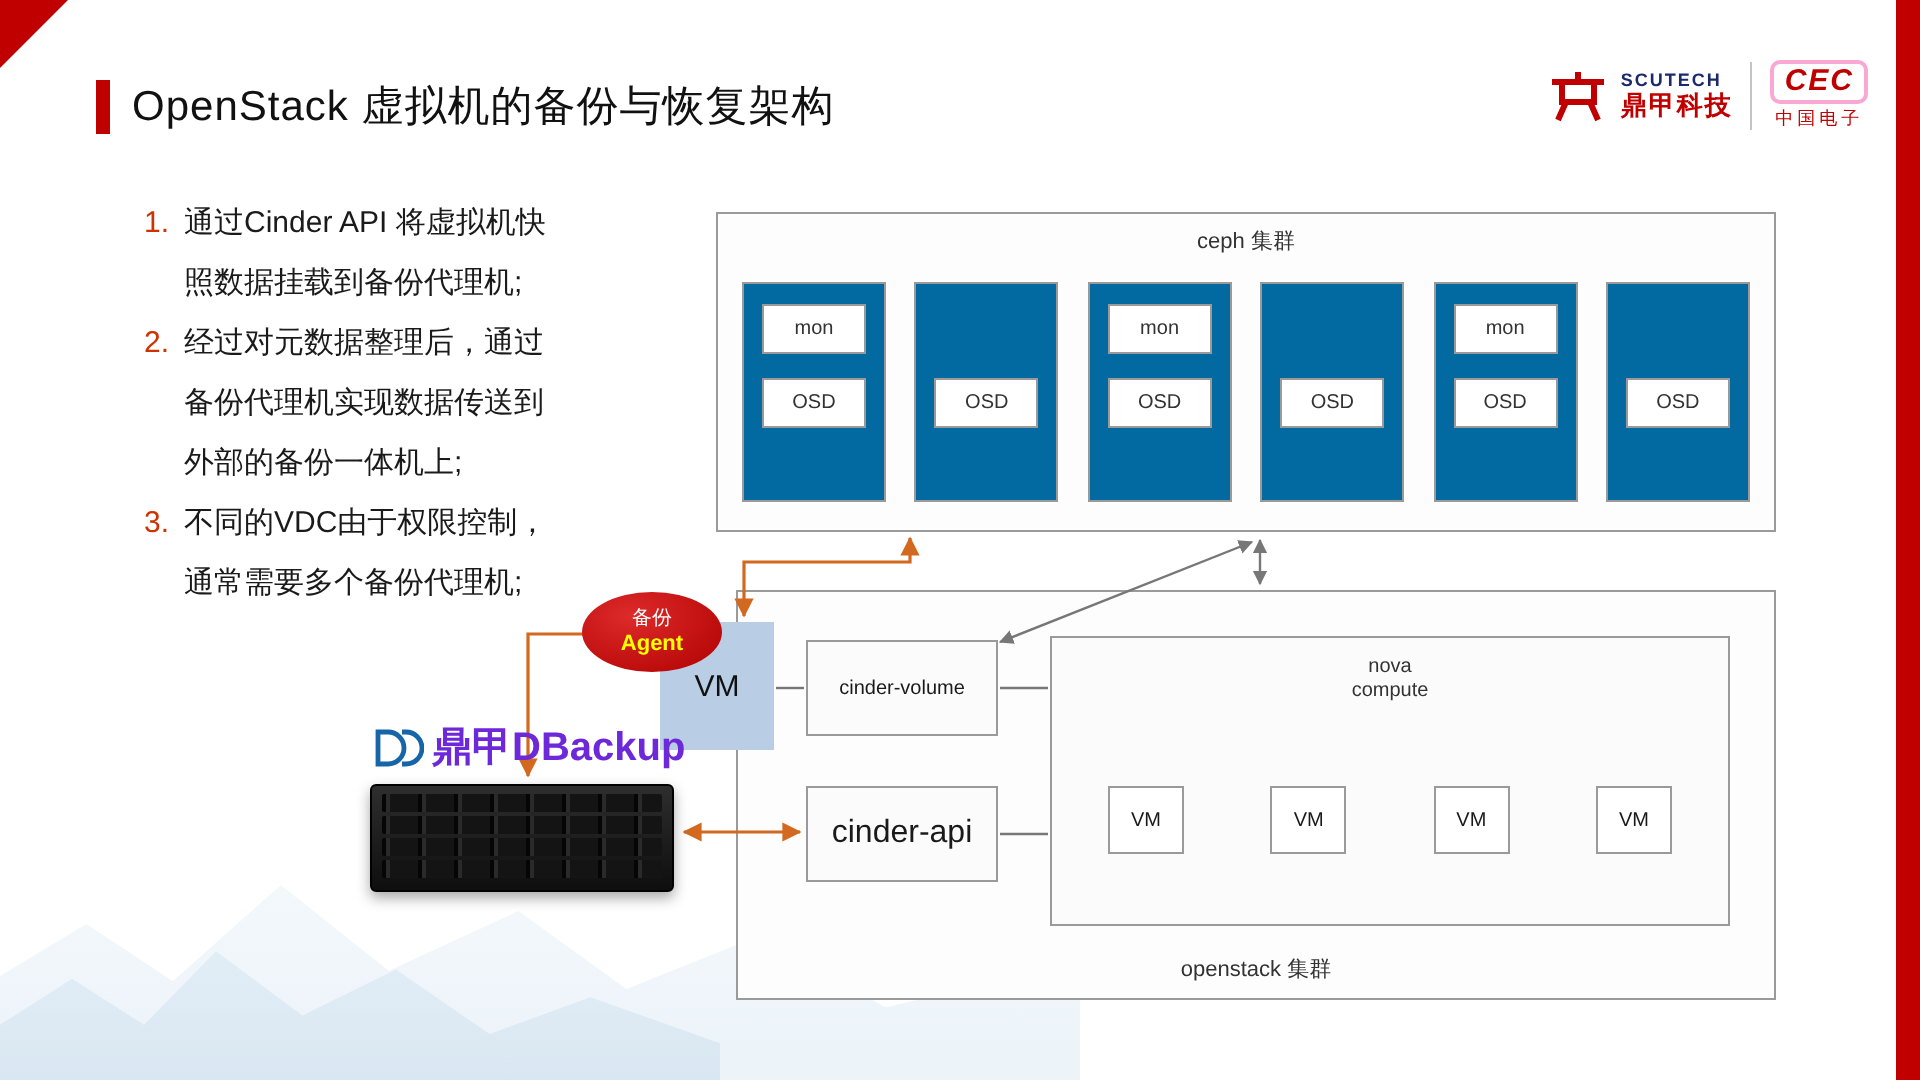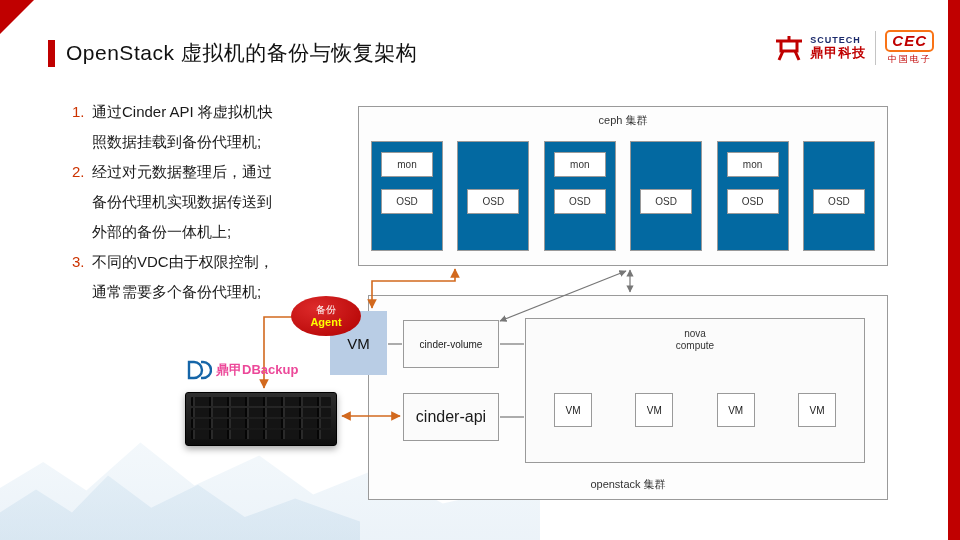--- a/index.html
+++ b/index.html
@@ -26,21 +26,21 @@
   .title-bar { width:7px; height:27px; background:#C00000; margin-right:11px; }
   .title { font-size:21px; font-weight:normal; color:#111; letter-spacing:.5px; }
 
   .logos { position:absolute; right:26px; top:30px; display:flex; align-items:center; gap:9px; }
   .scutech { display:flex; align-items:center; gap:5px; }
   .scutech-text { display:flex; flex-direction:column; line-height:1.15; }
   .scutech-en { font-size:9px; font-weight:bold; color:#1b2a6b; letter-spacing:1px; }
   .scutech-cn { font-size:13px; font-weight:bold; color:#C00000; letter-spacing:1px; }
   .logo-divider { width:1px; height:34px; background:#c4c4c4; }
   .cec { display:flex; flex-direction:column; align-items:center; }
-  .cec-box { border:2px solid #f97316; border-radius:5px; padding:0 5px; }
+  .cec-box { border:2px solid #f9a8d4; border-radius:5px; padding:0 5px; }
   .cec-en { font-size:15px; font-weight:bold; font-style:italic; color:#C00000; letter-spacing:1px; }
   .cec-cn { font-size:9px; color:#C00000; letter-spacing:2px; margin-top:1px; }
 
   
   .notes { position:absolute; left:72px; top:97px; width:252px; }
   .note { display:flex; }
   .note-num { width:20px; flex:0 0 20px; color:#CC3300; font-size:15px; line-height:30px; }
   .note-lines { flex:1; }
   .note-line { font-size:15px; line-height:30px; color:#1a1a1a; white-space:nowrap; }
 
@@ -77,21 +77,21 @@
     background:#B9CDE5; display:flex; align-items:center; justify-content:center;
     font-size:15px; color:#111; z-index:4; }
   .agent-badge { position:absolute; left:291px; top:296px; width:70px; height:40px;
     border-radius:50%; background:radial-gradient(ellipse at 35% 30%, #dd2a2a, #b00000);
     display:flex; flex-direction:column; align-items:center; justify-content:center;
     color:#fff; z-index:6; }
   .badge-l1 { font-size:10px; line-height:12px; }
   .badge-l2 { font-size:11px; line-height:13px; font-weight:bold; color:#FFFF00; }
 
   .dbackup { position:absolute; left:186px; top:360px; display:flex; align-items:center; gap:4px; z-index:5; }
-  .dbackup-text { color:#ec4899; font-weight:bold; font-size:13px; }
+  .dbackup-text { color:#6d28d9; font-weight:bold; font-size:20px; }
 
   .server { position:absolute; left:185px; top:392px; width:152px; height:54px;
     background:linear-gradient(180deg,#2e2e2e,#0e0e0e); border:1px solid #000;
     border-radius:3px; box-shadow:0 3px 7px rgba(0,0,0,.35); padding:4px 5px; z-index:5; }
   .server-row { height:9px; margin-bottom:2px; border-radius:1px;
     background:repeating-linear-gradient(90deg,#050505 0 2px,#2a2a2a 2px 4px,#141414 4px 18px); }
 
   .arrows { position:absolute; left:0; top:0; z-index:3; pointer-events:none; }
 </style>
 </head>

